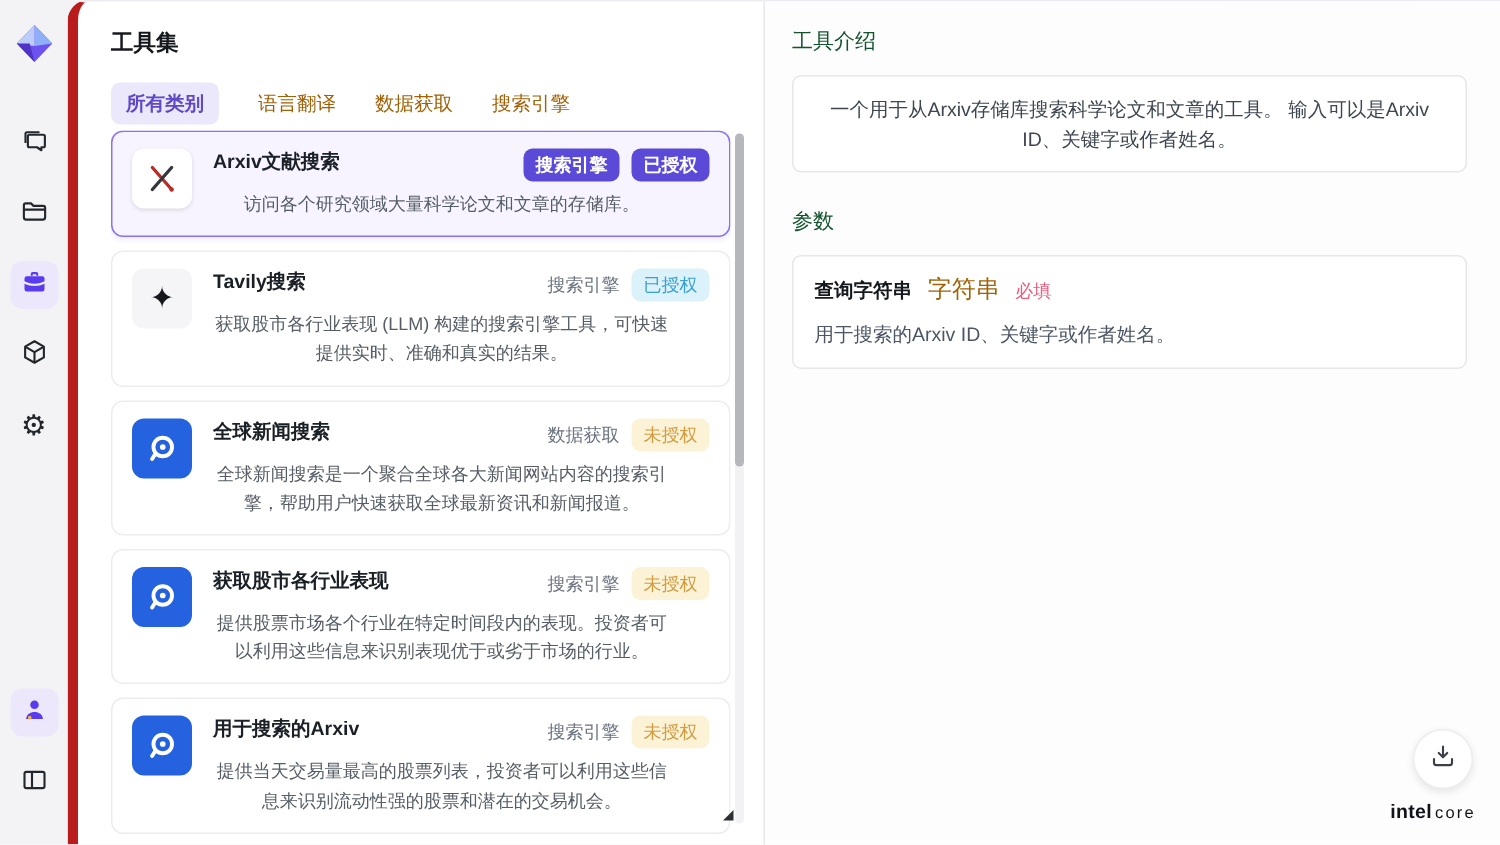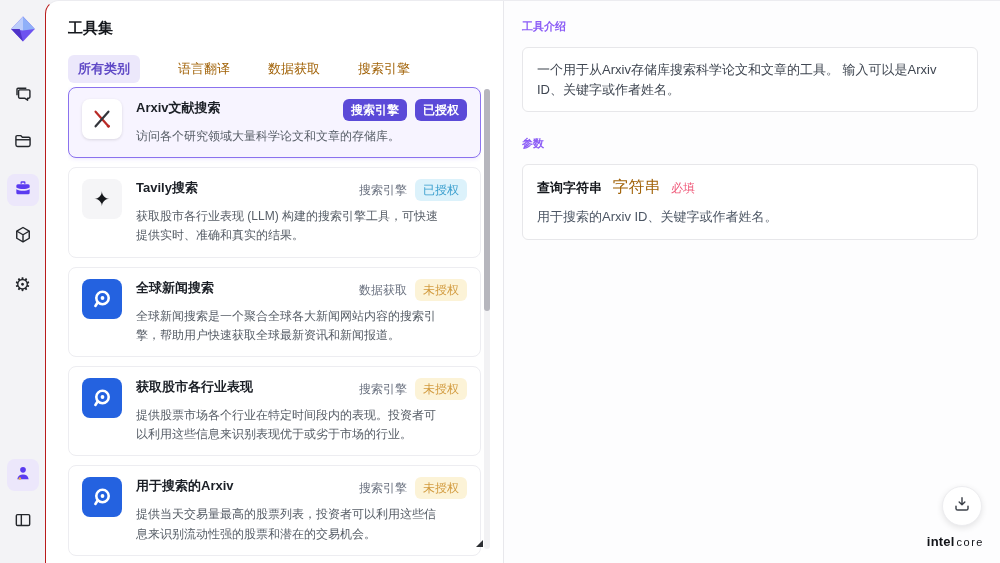--- a/index.html
+++ b/index.html
@@ -10,32 +10,32 @@
   .rail { position:absolute; left:0; top:0; width:45px; height:563px;
     display:flex; flex-direction:column; align-items:center; padding:12px 0 10px; }
   .rail .logo { width:34px; height:34px; display:flex; align-items:center; justify-content:center; margin-bottom:34px; cursor:pointer; }
   .rail-item { width:32px; height:32px; border-radius:8px; display:flex; align-items:center; justify-content:center; margin-bottom:15px; cursor:pointer; color:#23262b; }
   .rail-item.active { background:#ece7fb; }
   .rail-spacer { flex:1; }
   .gear-glyph { font-family:"DejaVu Sans",sans-serif; font-size:19px; line-height:1; color:#23262b; }
 
   
   .main { position:absolute; left:45px; top:0; right:0; bottom:0; background:#fff;
-    border-top-left-radius:14px; border-left:1px solid #b91c1c; border-top:1px solid #ececf0; }
+    border-top-left-radius:14px; border-left:7px solid #b91c1c; border-top:1px solid #ececf0; }
 
   
   .left-panel { position:absolute; left:0; top:0; width:457px; bottom:0; padding:18px 0 0 22px; }
   .lp-title { font-size:15px; font-weight:bold; color:#15181d; margin-bottom:17px; }
-  .tabs { display:flex; align-items:center; gap:38px; margin-bottom:13px; }
+  .tabs { display:flex; align-items:center; gap:26px; margin-bottom:13px; }
   .tab { font-size:13px; color:#a16207; cursor:pointer; padding:5px 0; white-space:nowrap; }
   .tab.active { background:#ece8fb; color:#5f49c6; font-weight:bold; padding:5px 10px; border-radius:6px; }
 
   .tool-list { position:absolute; left:22px; top:86px; width:413px; bottom:0; overflow:hidden; }
   .tool-card { background:#fff; border:1px solid #ededf1; border-radius:8px; padding:11px 13px;
-    margin-bottom:9px; display:flex; gap:14px; cursor:pointer; }
+    margin-bottom:9px; display:flex; gap:14px; cursor:pointer;text-align:center; }
   .tool-card.selected { border:1.5px solid #8b72ee; background:#f7f4ff; box-shadow:0 1px 4px rgba(120,90,240,.15); }
   .tool-icon { flex:0 0 40px; width:40px; height:40px; border-radius:8px; background:#f5f5f7;
     display:flex; align-items:center; justify-content:center; overflow:hidden; }
   .tool-card[data-icon="arxiv"] .tool-icon { background:#ffffff; box-shadow:0 1px 3px rgba(0,0,0,.12); }
   .tool-card[data-icon="tianapi"] .tool-icon { background:#2462e0; }
   .ic { display:none; }
   .tool-card[data-icon="arxiv"]   .ic-arxiv   { display:block; }
   .tool-card[data-icon="tavily"]  .ic-tavily  { display:block; font-size:20px; color:#16181c; line-height:1; }
   .tool-card[data-icon="tianapi"] .ic-tianapi { display:block; }
   .tool-body { flex:1; min-width:0; }
@@ -52,23 +52,23 @@
 
   .lp-scrollbar { position:absolute; left:438px; top:88px; bottom:14px; width:6px; background:#f2f2f4; border-radius:3px; }
   .lp-scrollbar .thumb { position:absolute; left:0; top:0; width:6px; height:222px; background:#b6b6bd; border-radius:3px; cursor:grab; }
   .scroll-corner { position:absolute; left:430px; bottom:16px; width:0; height:0;
     border-left:7px solid transparent; border-bottom:7px solid #2c2f33; cursor:pointer; }
 
   
   .right-panel { position:absolute; left:457px; top:0; right:0; bottom:0;
     border-left:1px solid #e8e8ec; background:#fdfdfe; padding:18px 22px 0 18px; }
   .rp-title { font-size:15px; font-weight:bold; color:#15181d; margin-bottom:20px; }
-  .rp-heading { font-size:11px; font-weight:bold; color:#8b5cf6; margin-bottom:13px; }
+  .rp-heading { font-size:14px; font-weight:normal; color:#14532d; margin-bottom:13px; }
   .rp-box { background:#fff; border:1px solid #e7e7ea; border-radius:6px; padding:12px 14px; margin-bottom:24px; }
-  .intro-text { font-size:13px; color:#3f4651; line-height:1.5; }
+  .intro-text { font-size:13px; color:#3f4651; line-height:1.5;text-align:center; }
   .param-line { margin-bottom:9px; }
   .param-name { font-size:13px; font-weight:bold; color:#15181d; }
   .param-type { font-size:16px; color:#a16207; margin-left:6px; }
   .param-required { font-size:12px; color:#ef5a7a; margin-left:6px; }
   .param-desc { font-size:13px; color:#4b5563; line-height:1.5; }
 
   .download-fab { position:absolute; right:18px; bottom:37px; width:40px; height:40px; border-radius:50%;
     background:#fff; border:1px solid #ededf0; box-shadow:0 2px 6px rgba(0,0,0,.10);
     display:flex; align-items:center; justify-content:center; cursor:pointer; }
   .brand { position:absolute; right:16px; bottom:13px; text-align:right; color:#111318;margin-left:32px; }

